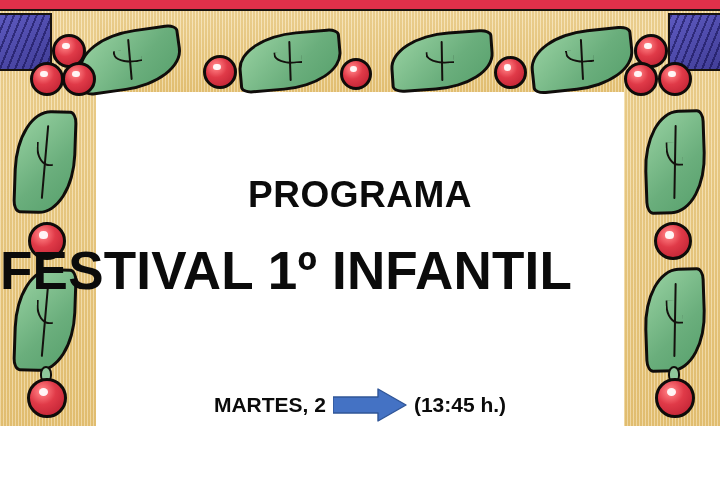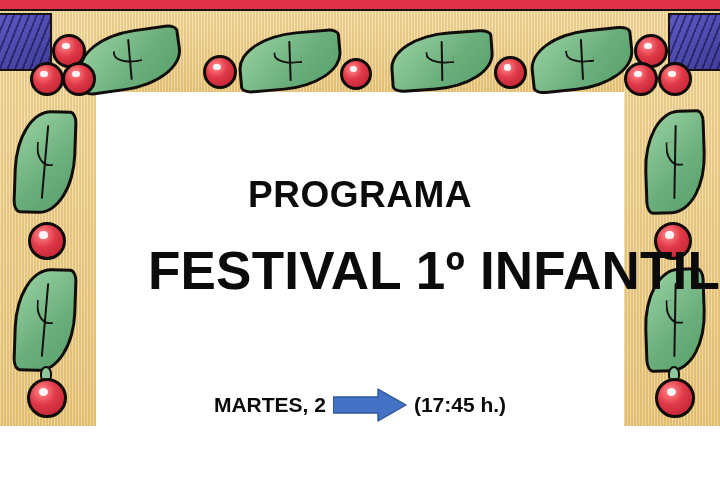--- a/index.html
+++ b/index.html
@@ -158,21 +158,21 @@
     font-weight: bold;
     color: #0b0b0b;
     letter-spacing: .5px;
     font-family: "Liberation Sans", sans-serif;
   }
   .title-festival {
     position: absolute;
     left: 0;
     top: 240px;
     width: 720px;
-    text-align: right;
+    text-align: left;
     font-size: 53px;
     font-weight: bold;
     color: #0b0b0b;
     letter-spacing: .2px;
     font-family: "Liberation Sans", sans-serif;
     white-space: nowrap;
   }
   .schedule-row {
     position: absolute;
     left: 0;
@@ -310,18 +310,18 @@
 
     <div class="schedule-row">
       <span class="sched-day">MARTES, 2</span>
 
       <span class="arrow-wrap">
         <svg width="74" height="34" viewBox="0 0 74 34" aria-hidden="true">
           <polygon points="0,9 45,9 45,1 73,17 45,33 45,25 0,25" fill="#4472c4" stroke="#2f5597" stroke-width="1.4" stroke-linejoin="round"></polygon>
         </svg>
       </span>
 
-      <span class="sched-time">(17:45 h.)</span>
+      <span class="sched-time">(13:45 h.)</span>
     </div>
 
   </div>
 
 </div>
 
 </body></html>

